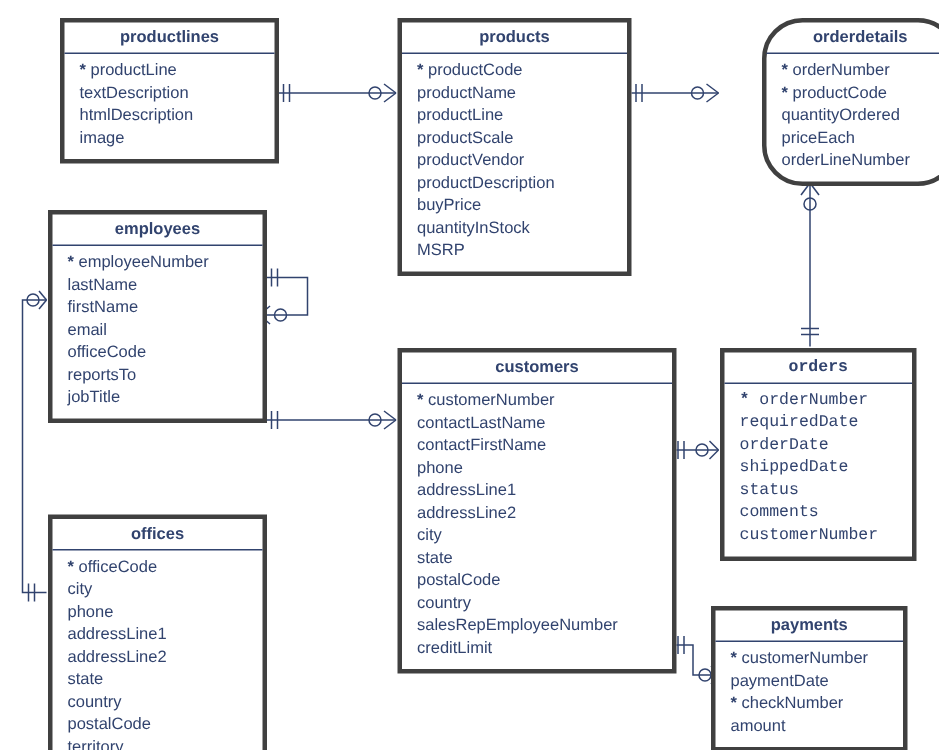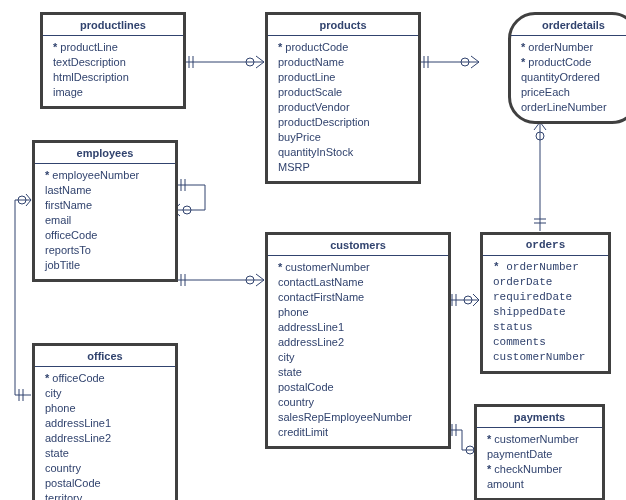--- a/index.html
+++ b/index.html
@@ -133,22 +133,22 @@
       <div class="attr-row">postalCode</div>
       <div class="attr-row">country</div>
       <div class="attr-row">salesRepEmployeeNumber</div>
       <div class="attr-row">creditLimit</div>
     </div>
 </div>
 <div id="box-orders" class="entity" style="left: 480px; top: 232px; width: 125px; font-family: Liberation Mono, monospace;">
   <div class="entity-title">orders</div>
   <div class="entity-body">
       <div class="attr-row pk">orderNumber</div>
+      <div class="attr-row">requiredDate</div>
       <div class="attr-row">orderDate</div>
-      <div class="attr-row">requiredDate</div>
       <div class="attr-row">shippedDate</div>
       <div class="attr-row">status</div>
       <div class="attr-row">comments</div>
       <div class="attr-row">customerNumber</div>
     </div>
 </div>
 <div id="box-offices" class="entity" style="left: 32px; top: 343px; width: 140px;">
   <div class="entity-title">offices</div>
   <div class="entity-body">
       <div class="attr-row pk">officeCode</div>

